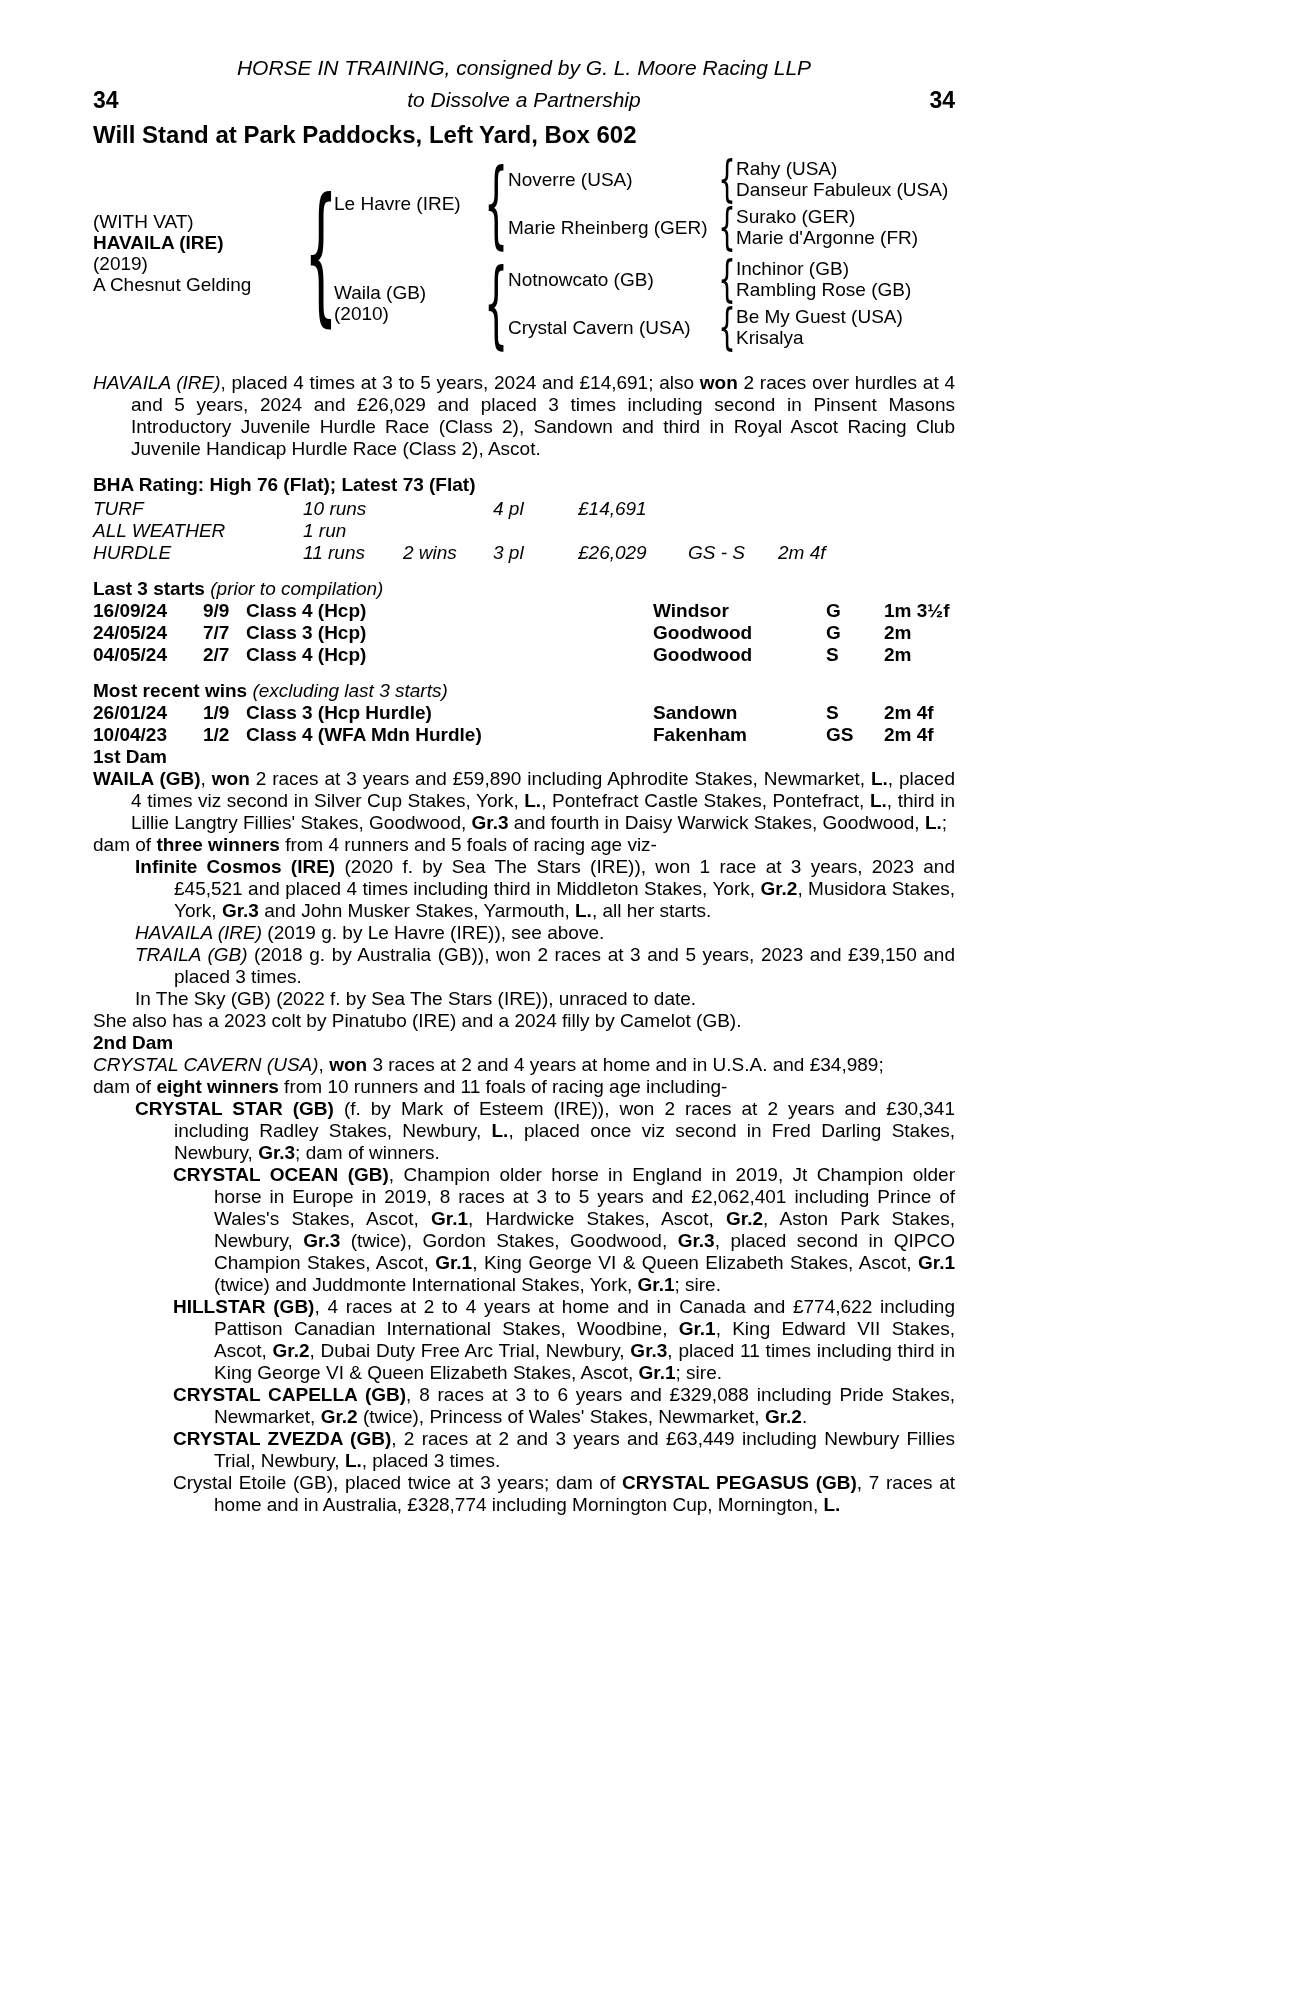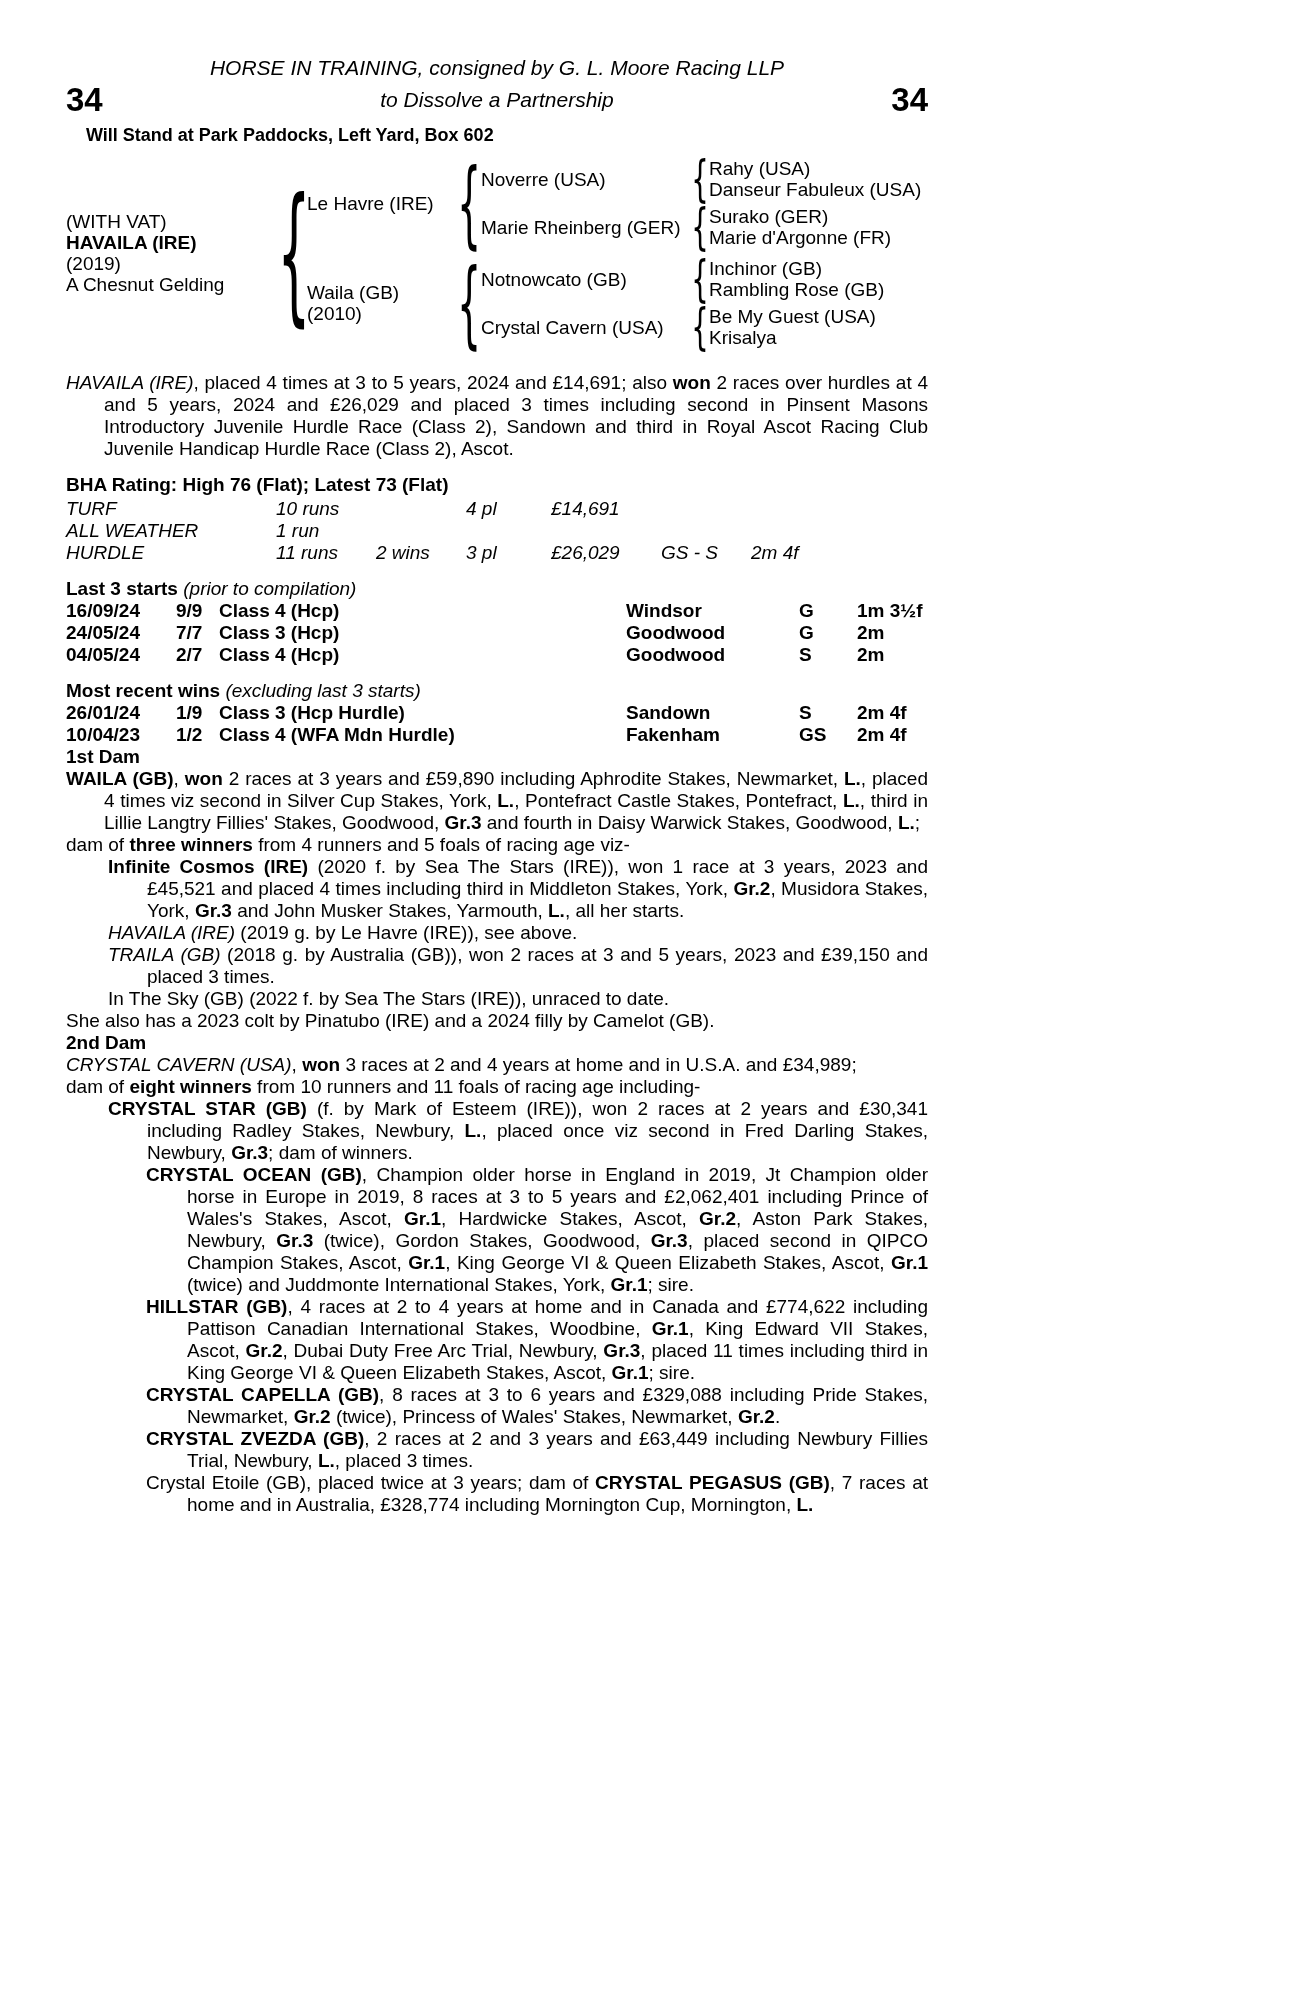--- a/index.html
+++ b/index.html
@@ -3,28 +3,28 @@
 <meta charset="utf-8">
 <style>
   html,body{margin:0;padding:0;}
   body{
     width:1315px;height:2000px;background:#ffffff;color:#000000;
     font-family:"Liberation Sans",sans-serif;font-size:19px;line-height:22px;
     position:relative;overflow:hidden;
   }
   .b{font-weight:bold;}
   .i{font-style:italic;}
-  .sheet{position:absolute;left:66px;top:56px;width:862px;}
+  .sheet{position:absolute;left:93px;top:56px;width:862px;}
 
   .consignor{text-align:center;font-style:italic;font-size:21px;line-height:24px;}
   .lot-row{display:flex;align-items:center;margin-top:2px;}
-  .lot{font-size:33px;font-weight:bold;line-height:36px;width:80px;}
+  .lot{font-size:23px;font-weight:bold;line-height:36px;width:80px;}
   .lot-r{text-align:right;}
   .partnership{flex:1;text-align:center;font-style:italic;font-size:21px;}
-  .stand{font-weight:bold;font-size:18px;margin-top:6px;margin-left:20px;}
+  .stand{font-weight:bold;font-size:24px;margin-top:6px;}
 
   
   .pedigree{display:flex;align-items:center;margin-top:12px;line-height:21px;}
   .ped-horse{width:215px;}
   .gens{display:flex;flex-direction:column;gap:10px;}
   .gen1{display:flex;align-items:center;}
   .gen1-name{width:150px;}
   .gen2col{display:flex;flex-direction:column;gap:6px;}
   .gen2{display:flex;align-items:center;height:42px;}
   .gen2-name{width:210px;}

